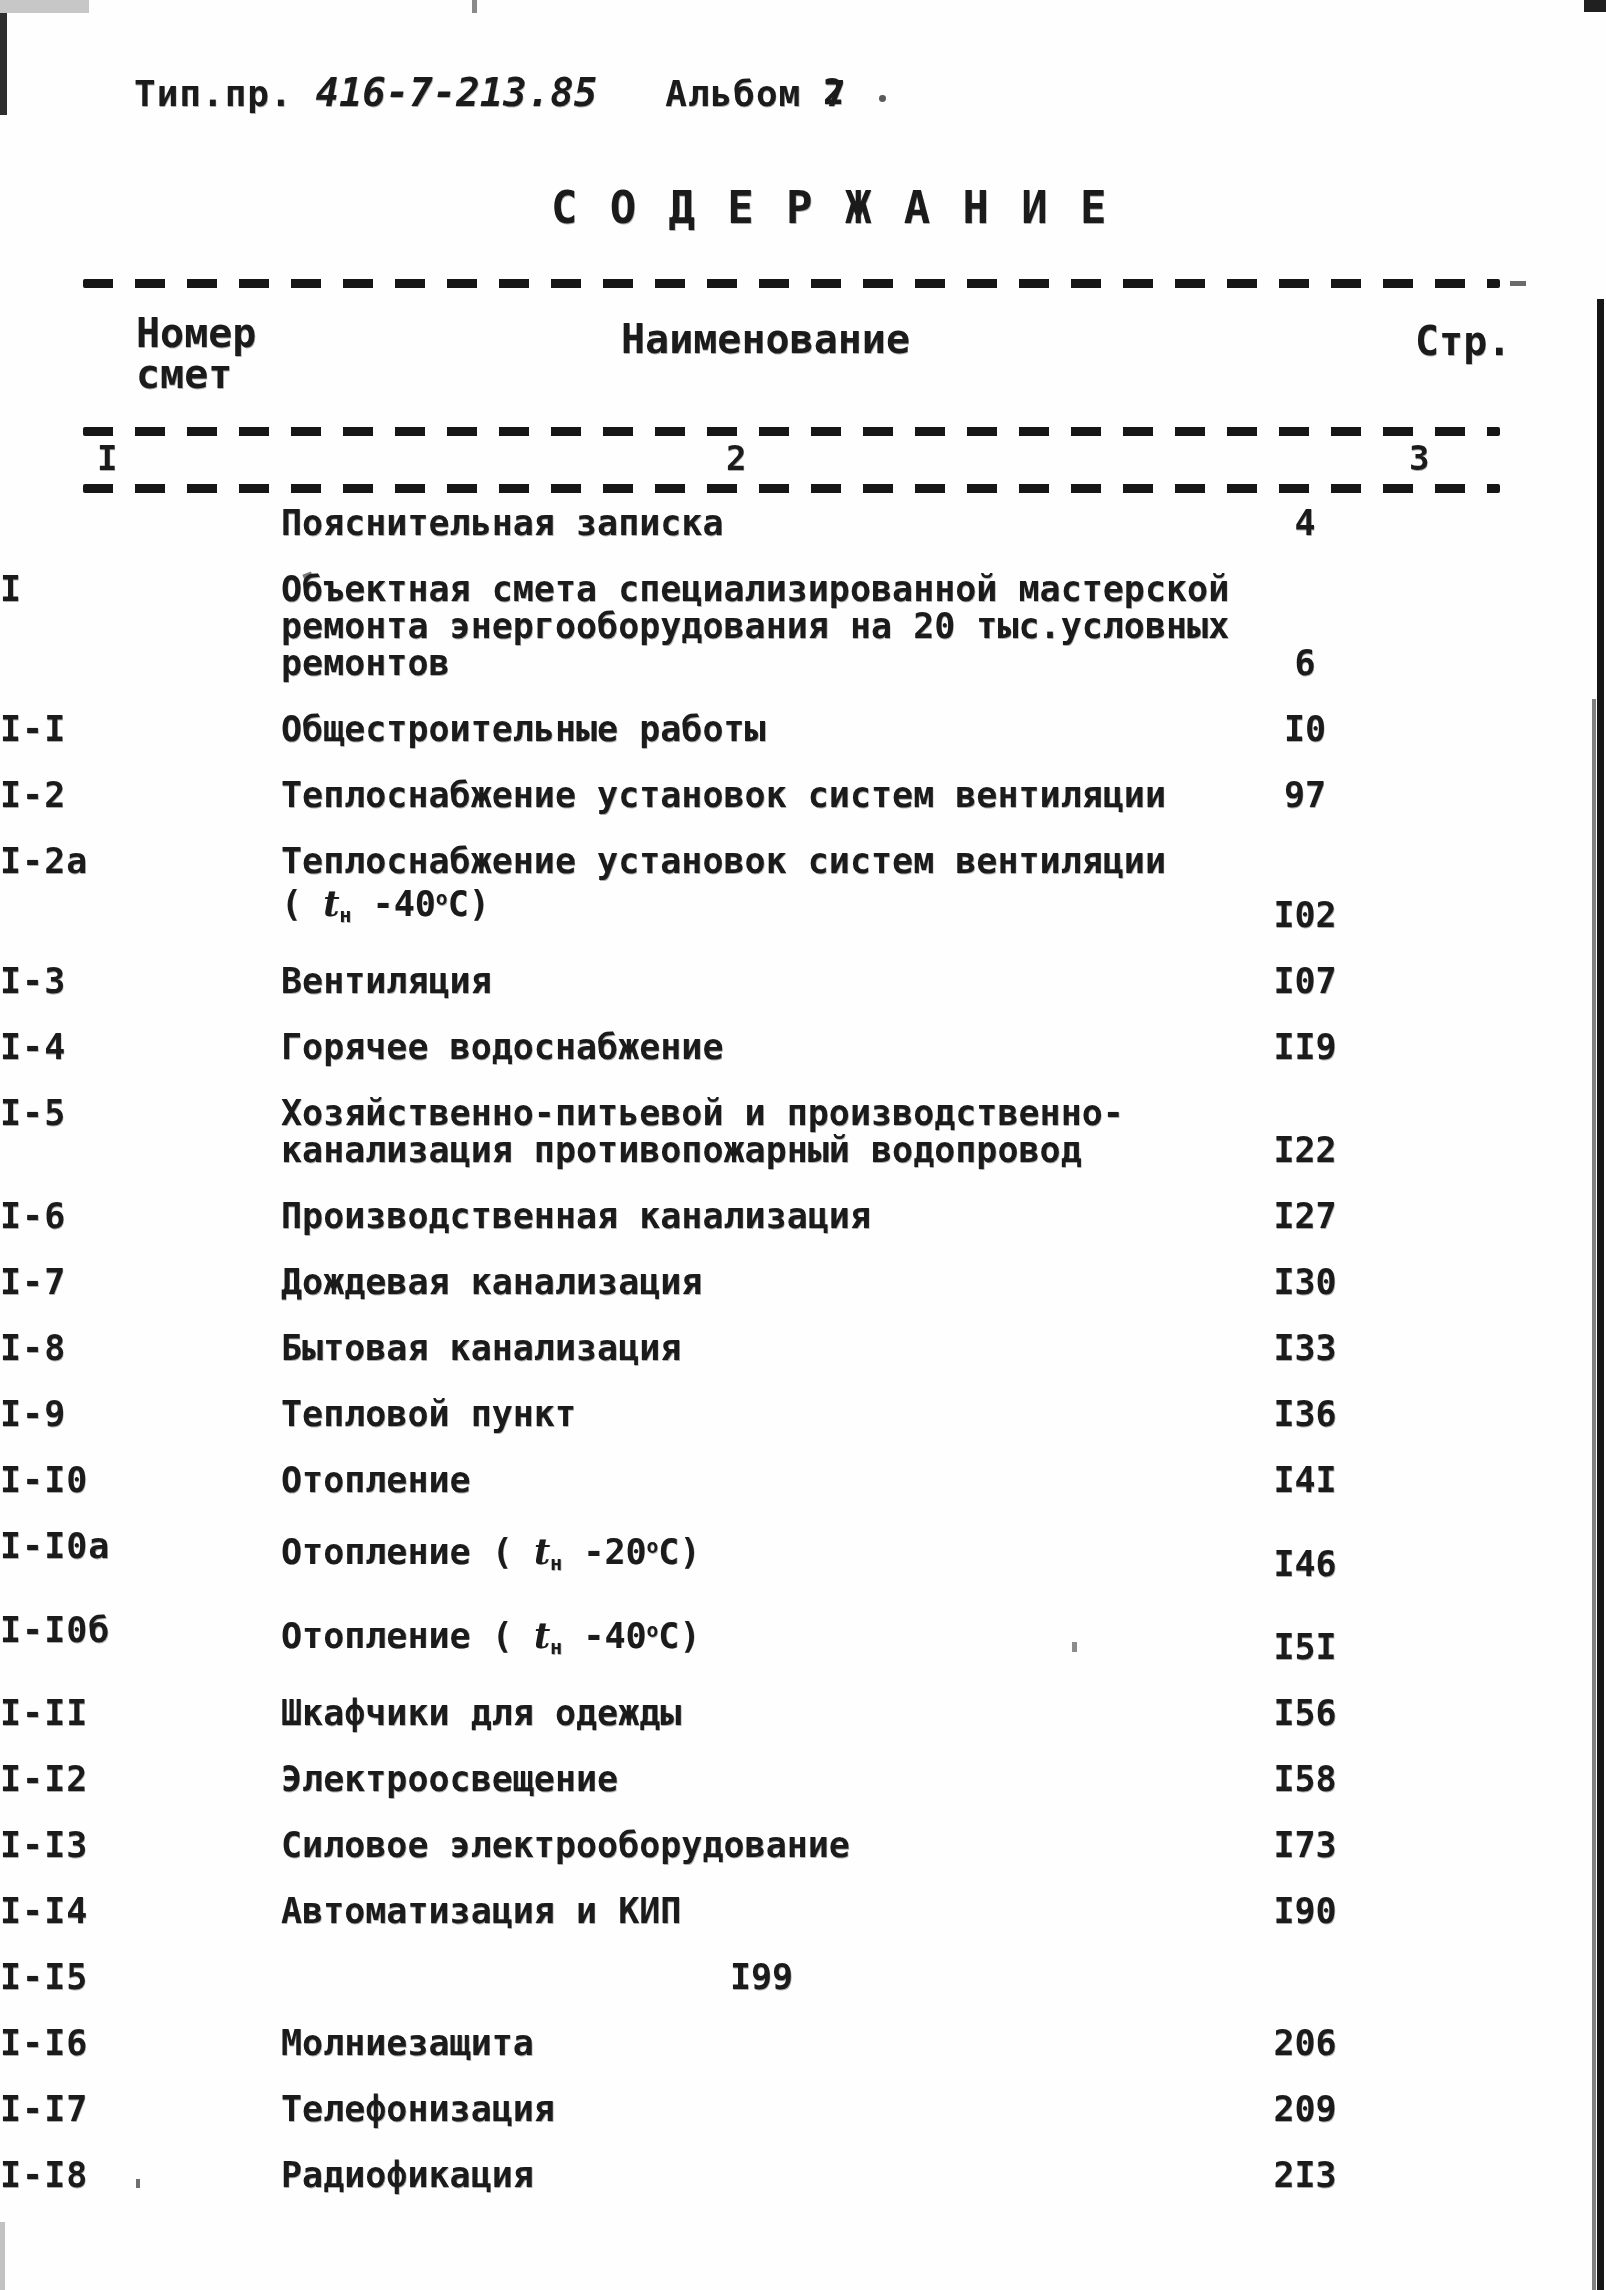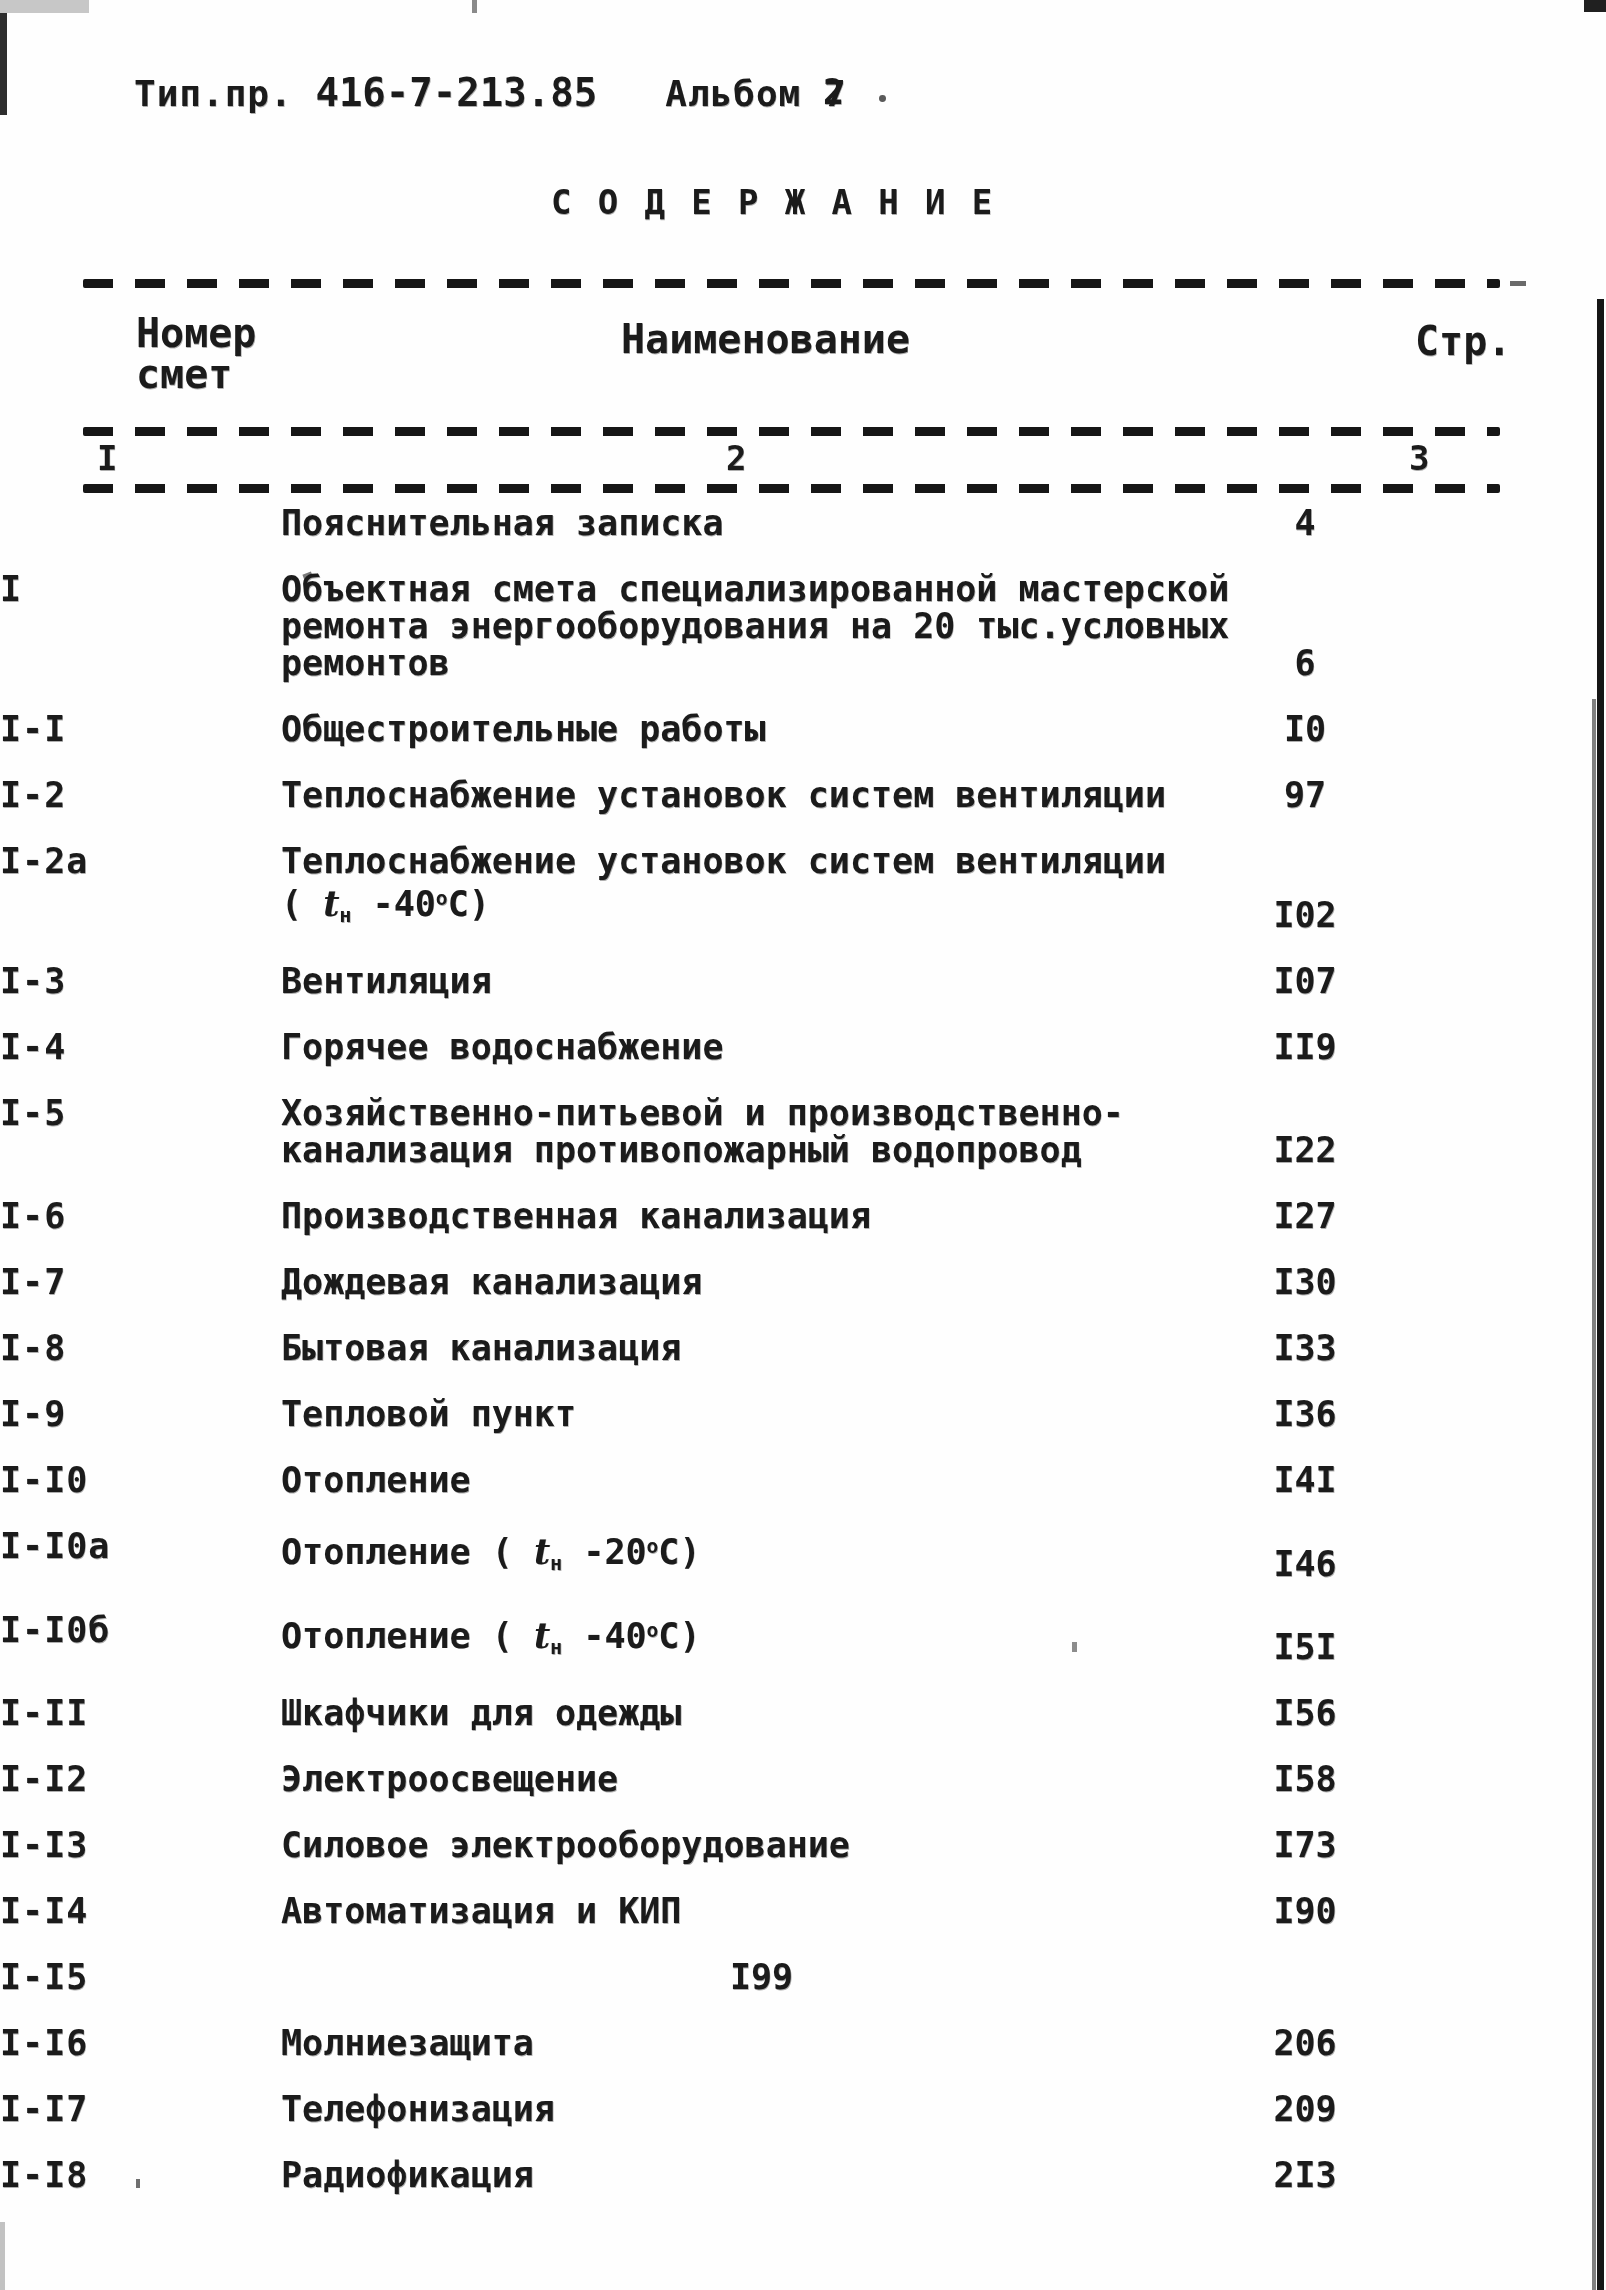--- a/index.html
+++ b/index.html
@@ -23,23 +23,23 @@
   .a-right-line{left:1597px;top:299px;width:6.8px;height:1991px;background:#161616;}
   .a-right-line2{left:1592px;top:699px;width:3.9px;height:1591px;background:#3c3c3c;opacity:.65;}
   .a-dot-header{left:879px;top:95px;width:6.8px;height:6.8px;border-radius:50%;background:#5a5a5a;}
   .a-dash-end{left:1510px;top:281px;width:15.5px;height:4.9px;background:#6a6a6a;}
   .a-speck-1{left:303px;top:573px;width:8.7px;height:4.9px;background:#7a7a7a;transform:rotate(-20deg);}
   .a-speck-2{left:1072px;top:1642px;width:4.9px;height:9.7px;background:#8c8c8c;}
   .a-speck-3{left:136px;top:2179px;width:3.9px;height:8.7px;background:#6f6f6f;}
   .a-bottom-left{left:0;top:2222px;width:4.9px;height:68px;background:#9a9a9a;opacity:.6;}
   
   .doc-header{position:absolute;left:134px;top:70px;font-size:36px;letter-spacing:1px;white-space:nowrap;}
-  .doc-header .num{font-size:39px;letter-spacing:0;}
+  .doc-header .num{font-size:39px;font-style:italic;letter-spacing:0;}
   .sheet-number{position:absolute;left:823px;top:72px;font-size:35px;}
-  .doc-title{position:absolute;left:551px;top:182px;font-size:34px;letter-spacing:2.9px;white-space:nowrap;}
+  .doc-title{position:absolute;left:551px;top:182px;font-size:44px;letter-spacing:2.9px;white-space:nowrap;}
   
   .dash-line{
     position:absolute;left:83px;width:1417px;height:8.7px;border-radius:1.9px;
     background:repeating-linear-gradient(90deg,#161616 0px,#161616 30px,rgba(0,0,0,0) 30px,rgba(0,0,0,0) 52px);
   }
   .dash-1{top:279px;}
   .dash-2{top:427px;}
   .dash-3{top:484px;}
   
   .col-h{position:absolute;font-size:40px;line-height:41px;white-space:nowrap;}

